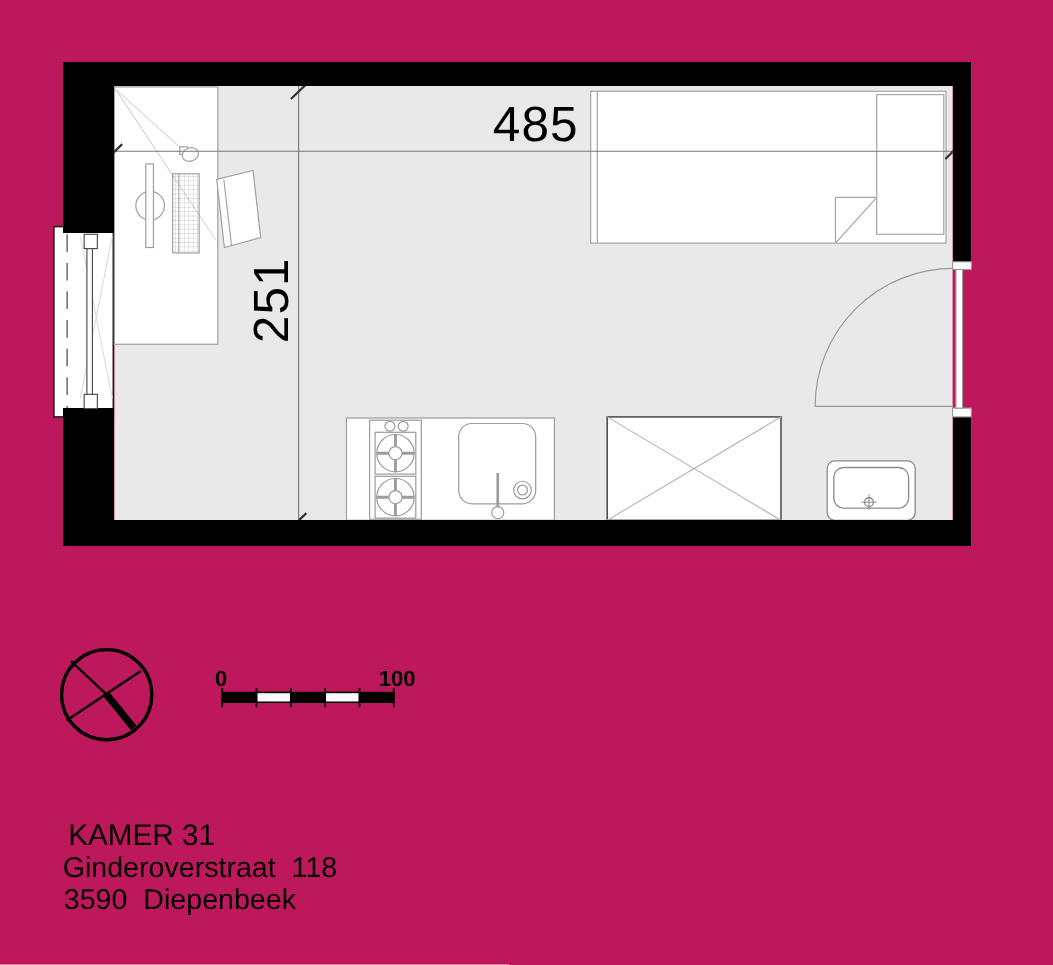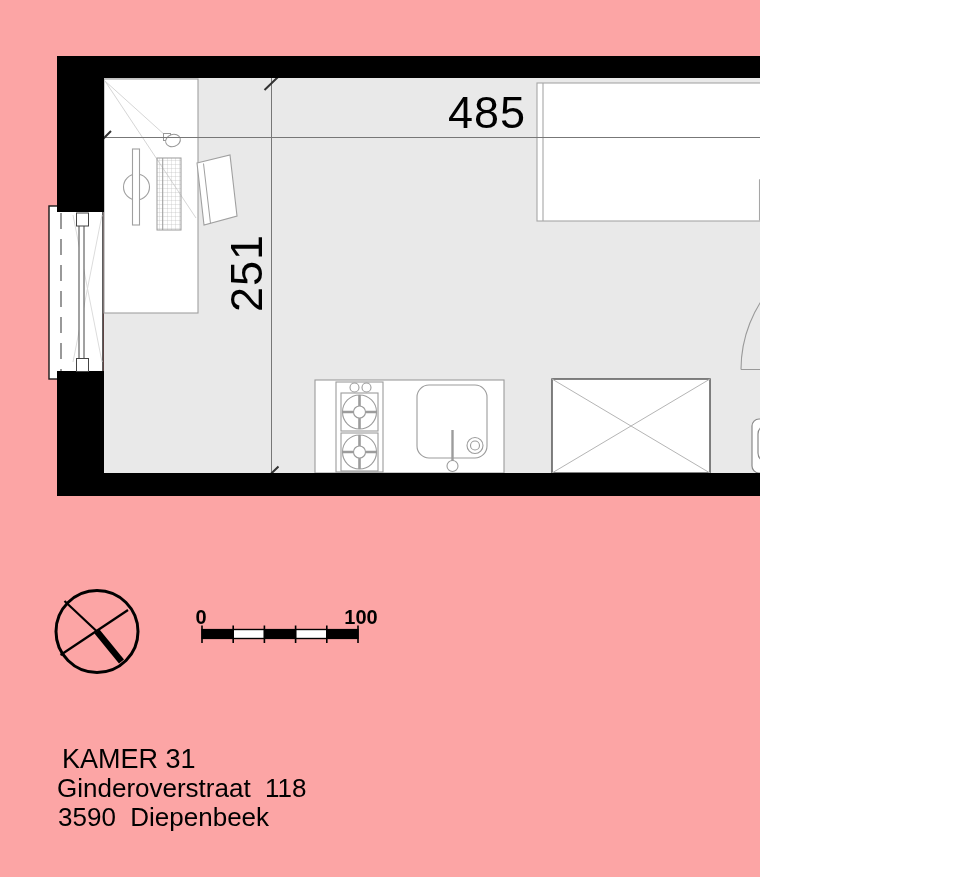--- a/index.html
+++ b/index.html
@@ -1,16 +1,16 @@
 <!DOCTYPE html>
 <html><head>
 <meta charset="utf-8">
 <style>
   html,body{margin:0;padding:0;background:#ffffff;}
-  .canvas{position:relative;width:760px;height:877px;background:#fca5a5;overflow:hidden;
+  .canvas{position:relative;width:957px;height:877px;background:#be185d;overflow:hidden;
           font-family:"Liberation Sans",sans-serif;}
   svg{position:absolute;left:0;top:0;}
   text{fill:#000;}
   .dim-text{font-size:45px;letter-spacing:1px;}
   .scale-num{font-size:20px;font-weight:bold;}
   .addr-title{font-size:27px;}
   .addr{font-size:26px;}
 </style>
 </head>
 <body>

